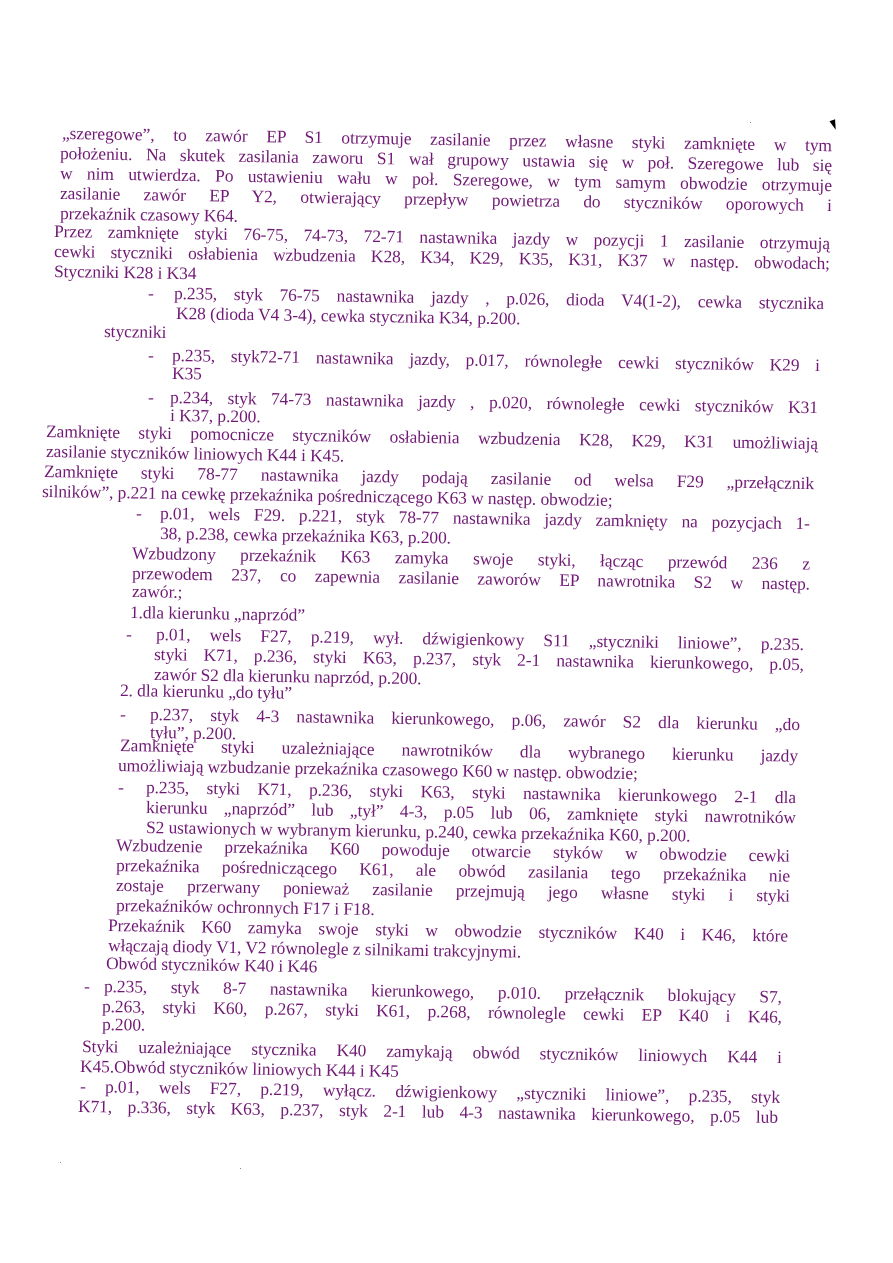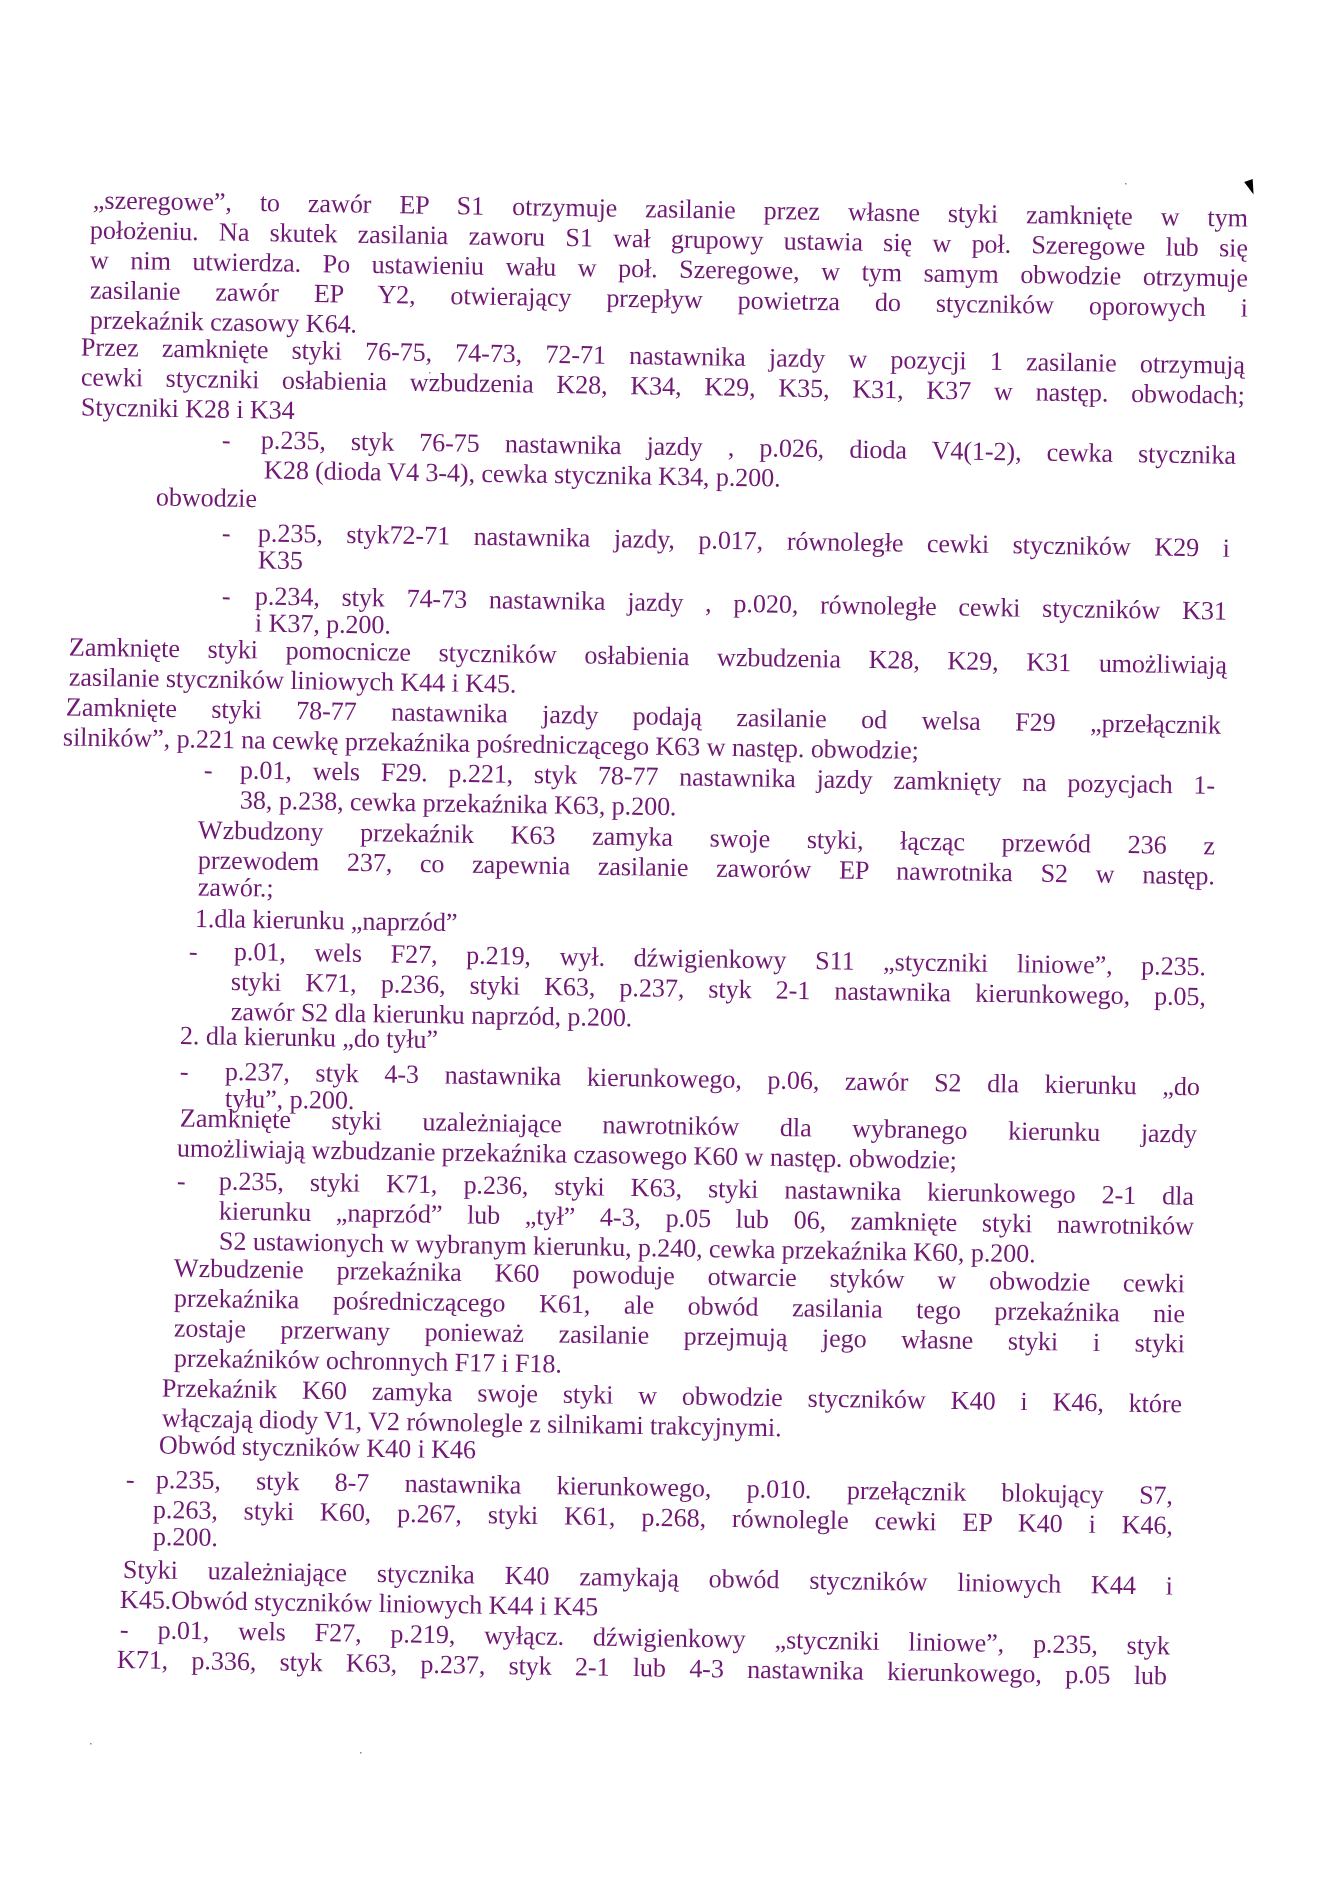--- a/index.html
+++ b/index.html
@@ -40,21 +40,21 @@
       <div class="line just" style="left: 60px; top: 143px; width: 772px;">położeniu. Na skutek zasilania zaworu S1 wał grupowy ustawia się w poł. Szeregowe lub się</div>
       <div class="line just" style="left: 60px; top: 163px; width: 772px;">w nim utwierdza. Po ustawieniu wału w poł. Szeregowe, w tym samym obwodzie otrzymuje</div>
       <div class="line just" style="left: 60px; top: 183px; width: 772px;">zasilanie zawór EP Y2, otwierający przepływ powietrza do styczników oporowych i</div>
       <div class="line" style="left: 60px; top: 203px;">przekaźnik czasowy K64.</div>
       <div class="line just" style="left: 54px; top: 221px; width: 776px;">Przez zamknięte styki 76-75, 74-73, 72-71 nastawnika jazdy w pozycji 1 zasilanie otrzymują</div>
       <div class="line just" style="left: 54px; top: 241px; width: 776px;">cewki styczniki osłabienia wzbudzenia K28, K34, K29, K35, K31, K37 w następ. obwodach;</div>
       <div class="line" style="left: 54px; top: 261px;">Styczniki K28 i K34</div>
       <div class="line" style="left: 148px; top: 283px;">-</div>
       <div class="line just" style="left: 174px; top: 283px; width: 650px;">p.235, styk 76-75 nastawnika jazdy , p.026, dioda V4(1-2), cewka stycznika</div>
       <div class="line" style="left: 176px; top: 303px;">K28 (dioda V4 3-4), cewka stycznika K34, p.200.</div>
-      <div class="line" style="left: 104px; top: 321px;">obwodzie</div>
+      <div class="line" style="left: 104px; top: 321px;">styczniki</div>
       <div class="line" style="left: 148px; top: 345px;">-</div>
       <div class="line just" style="left: 172px; top: 345px; width: 648px;">p.235, styk72-71 nastawnika jazdy, p.017, równoległe cewki styczników K29 i</div>
       <div class="line" style="left: 172px; top: 363px;">K35</div>
       <div class="line" style="left: 148px; top: 387px;">-</div>
       <div class="line just" style="left: 170px; top: 387px; width: 648px;">p.234, styk 74-73 nastawnika jazdy , p.020, równoległe cewki styczników K31</div>
       <div class="line" style="left: 170px; top: 405px;">i K37, p.200.</div>
       <div class="line just" style="left: 46px; top: 421px; width: 772px;">Zamknięte styki pomocnicze styczników osłabienia wzbudzenia K28, K29, K31 umożliwiają</div>
       <div class="line" style="left: 46px; top: 441px;">zasilanie styczników liniowych K44 i K45.</div>
       <div class="line just" style="left: 44px; top: 461px; width: 770px;">Zamknięte styki 78-77 nastawnika jazdy podają zasilanie od welsa F29 „przełącznik</div>
       <div class="line" style="left: 42px; top: 481px;">silników”, p.221 na cewkę przekaźnika pośredniczącego K63 w następ. obwodzie;</div>

